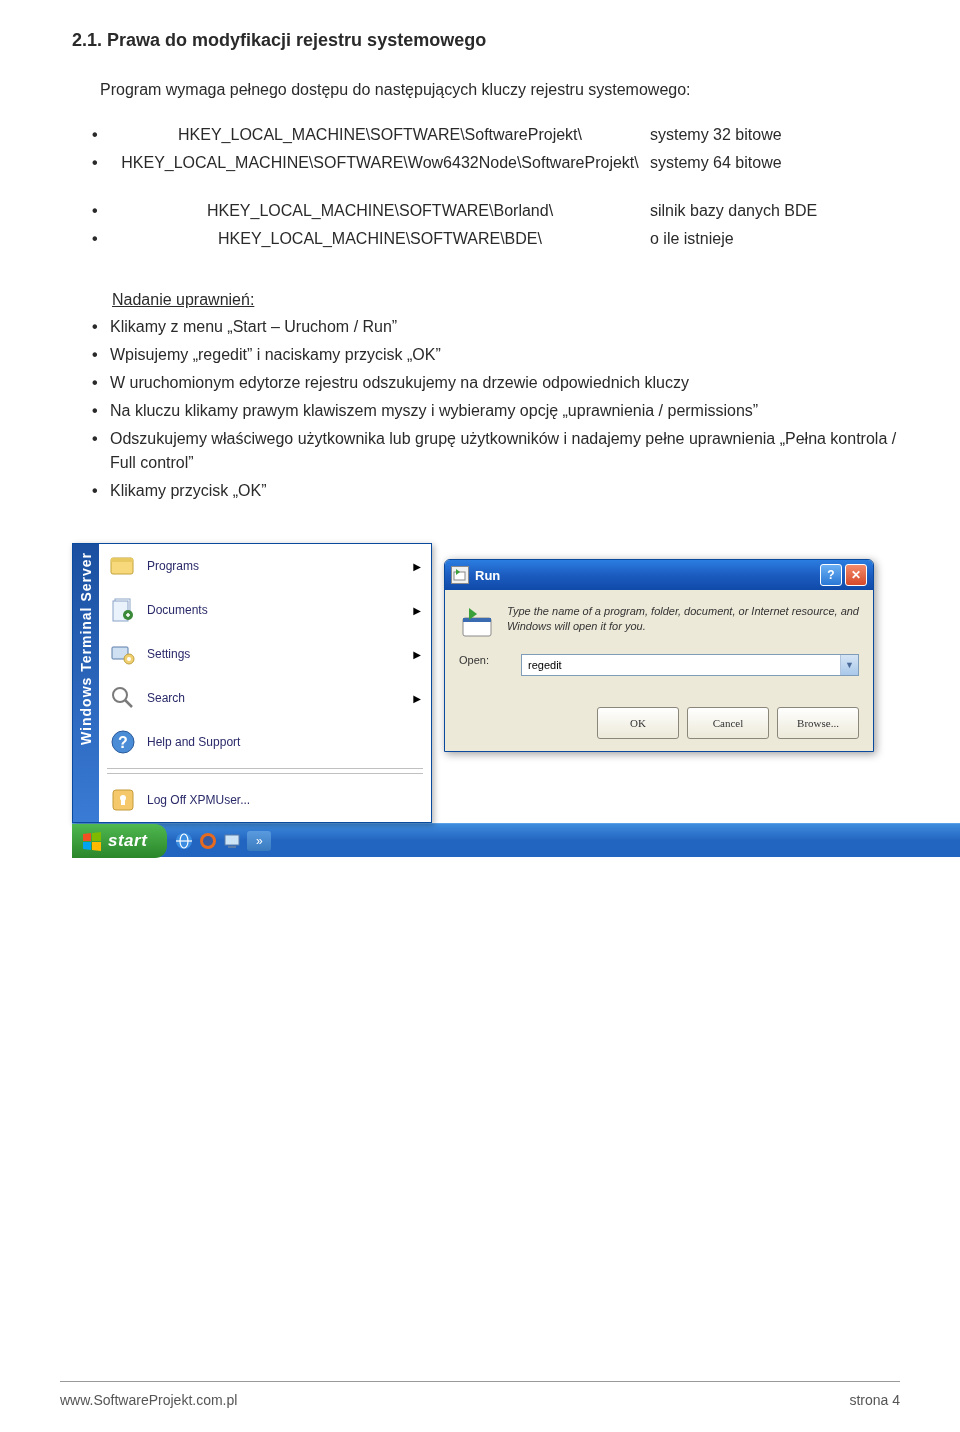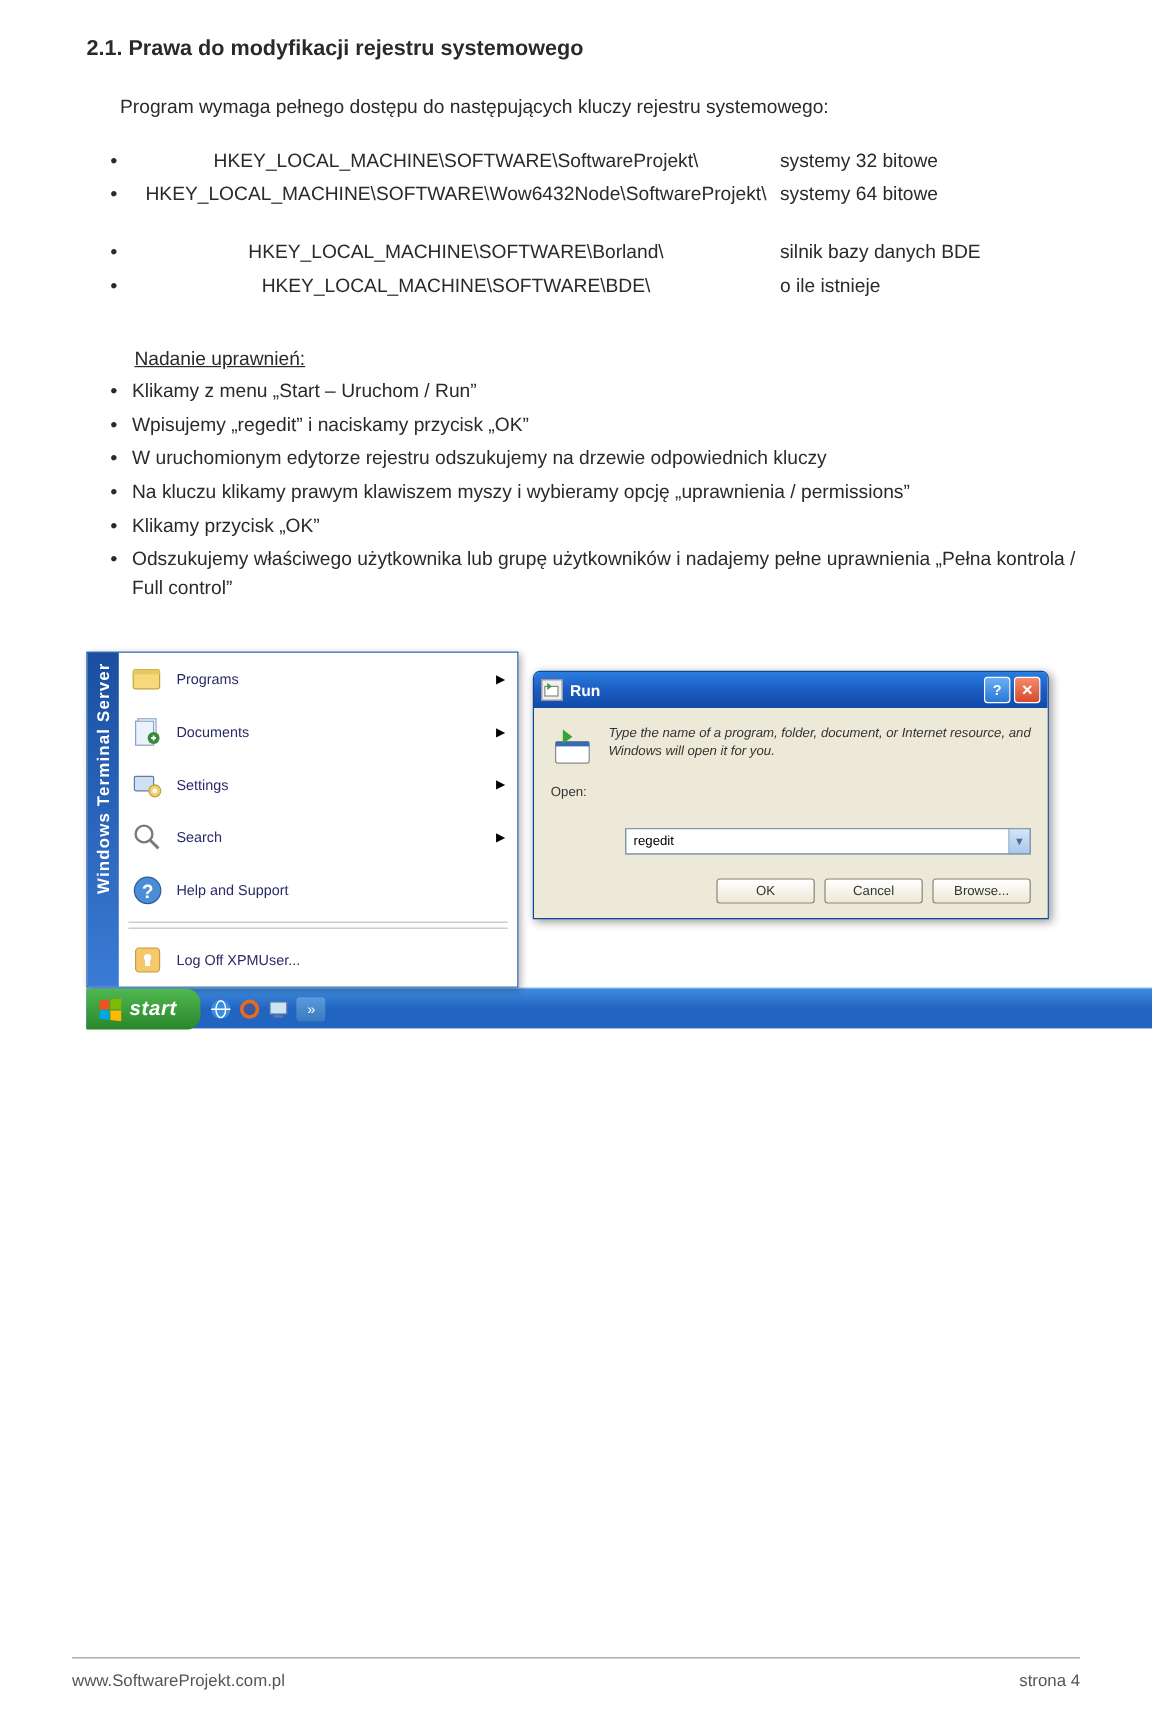--- a/index.html
+++ b/index.html
@@ -222,23 +222,22 @@
       margin-bottom: 20px;
     }
     .run-open-label {
       font-size: 11px;
       width: 40px;
     }
     .run-input-wrap {
       flex: 1;
       display: flex;
       border: 1px solid #7f9db9;
-      background: #737373;
+      background: #0ea5e9;
       height: 22px;
-      margin-top: 36px;
     }
     .run-input {
       flex: 1;
       border: none;
       padding: 2px 6px;
       font-family: Tahoma, sans-serif;
       font-size: 11px;
       outline: none;
     }
     .run-dd {
@@ -251,28 +250,29 @@
       color: #4a6a9a;
       font-size: 9px;
     }
     .run-buttons {
       display: flex;
       justify-content: flex-end;
       gap: 8px;
     }
     .xp-btn {
       min-width: 82px;
-      height: 21px;
+      height: 32px;
       background: linear-gradient(180deg, #ffffff 0%, #ece9d8 100%);
       border: 1px solid #8a867a;
       border-radius: 3px;
-      font-family: Liberation Sans, sans-serif;
+      font-family: Liberation Serif, serif;
       font-size: 11px;
       color: #333;
       box-shadow: inset 0 0 1px #fff;
+      margin-top: 11px;
     }
 
     
     .taskbar {
       margin-top: 0;
       width: 940px;
       height: 34px;
       background: linear-gradient(180deg, #3f8cde 0%, #2265c0 50%, #2265c0 100%);
       display: flex;
       align-items: center;
@@ -372,24 +372,24 @@
     <li>
         <span class="txt">Wpisujemy „regedit” i naciskamy przycisk „OK”</span>
       </li>
     <li>
         <span class="txt">W uruchomionym edytorze rejestru odszukujemy na drzewie odpowiednich kluczy</span>
       </li>
     <li>
         <span class="txt">Na kluczu klikamy prawym klawiszem myszy i wybieramy opcję „uprawnienia / permissions”</span>
       </li>
     <li>
+        <span class="txt">Odszukujemy właściwego użytkownika lub grupę użytkowników i nadajemy pełne uprawnienia „Pełna kontrola / Full control”</span>
+      </li>
+    <li>
         <span class="txt">Klikamy przycisk „OK”</span>
-      </li>
-    <li>
-        <span class="txt">Odszukujemy właściwego użytkownika lub grupę użytkowników i nadajemy pełne uprawnienia „Pełna kontrola / Full control”</span>
       </li>
   </ul>
 
   <div class="xp-row">
 
     <div class="start-menu">
       <div class="start-sidebar">Windows   Terminal Server</div>
       <div class="start-items">
 
         <div class="start-item">

